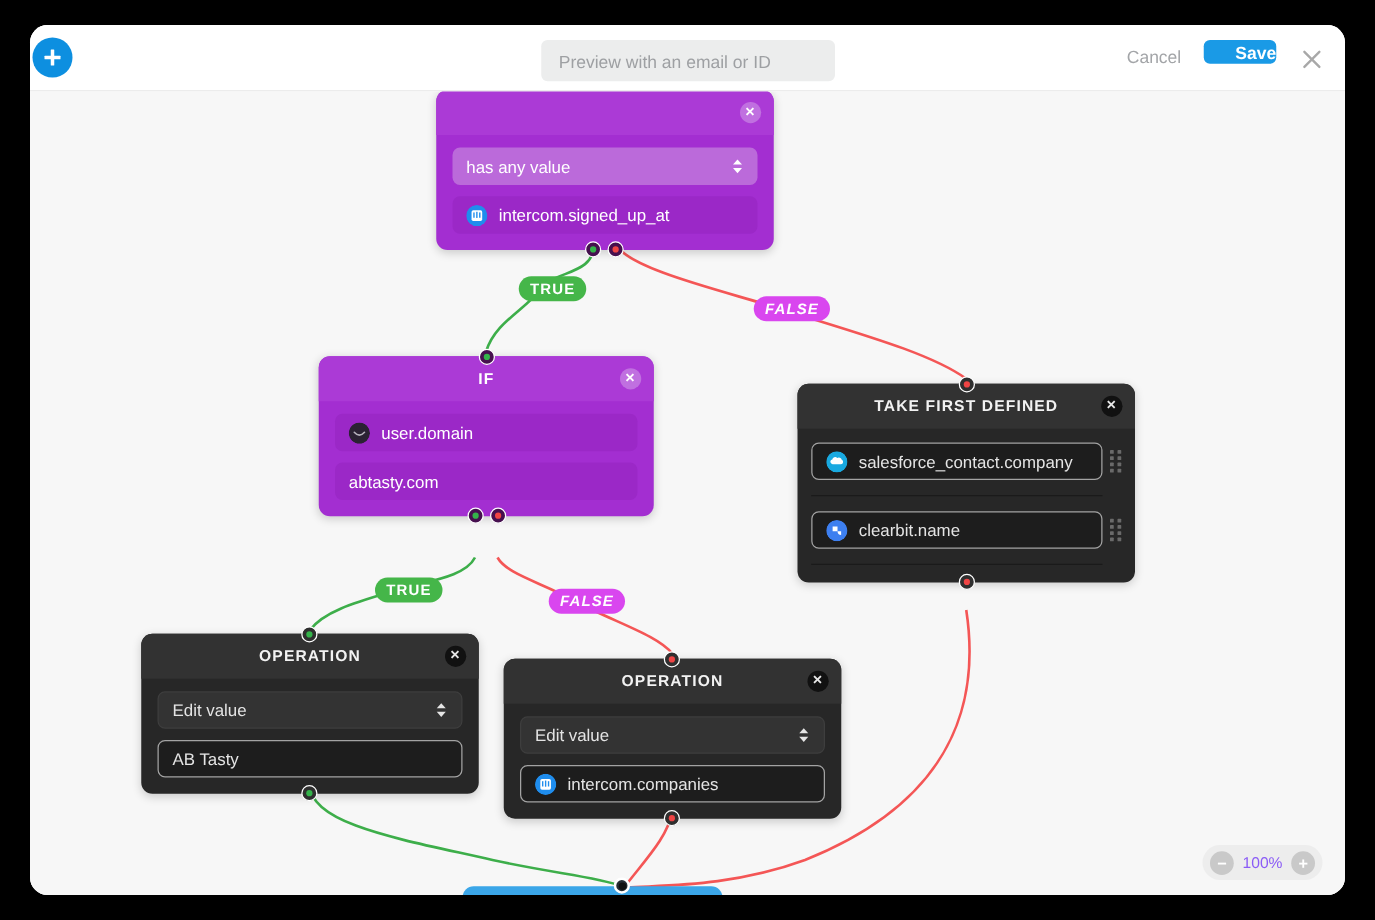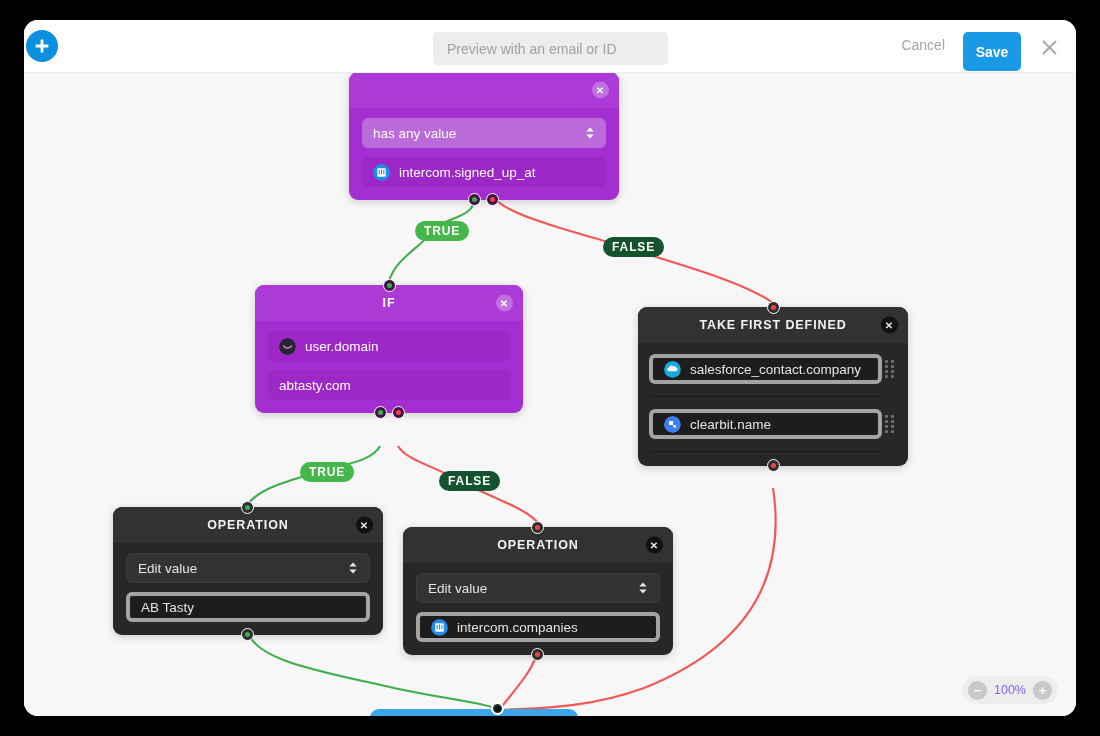--- a/index.html
+++ b/index.html
@@ -44,24 +44,25 @@
   }
   #preview-input::placeholder { color:#9ea0a3; }
   #cancel-btn {
     position:absolute; right: 131px; top: 17px;
     font-size: 14px; color: #a3a5a8; cursor:pointer;
     background:none; border:none;
     font-family:"Liberation Sans", sans-serif;
   }
   #save-btn {
     position:absolute; right: 55px; top: 12px;
-    width: 58px; height: 39px;
+    width: 58px; height: 19px;
     background:#1a9ae6; border:none; border-radius:5px;
     color:#fff; font-size:14px; font-weight:600; cursor:pointer;
     font-family:"Liberation Sans", sans-serif;
+    text-align:right;
   }
   #close-btn {
     position:absolute; right: 14px; top: 14px;
     width: 26px; height: 26px; cursor:pointer;
     display:flex; align-items:center; justify-content:center;
   }
   
   #canvas {
     position:absolute; left:0; top:53px;
     width:1052px; height: 643px;
@@ -99,21 +100,21 @@
   .node.dark .node-close  { background:#111; color:#e9e9e9; }
   .node.purple .node-close{ background:#c070e0; color:#fff; }
   
   .field {
     position:relative;
     height: 30px; border-radius: 6px;
     display:flex; align-items:center;
     padding: 0 11px; gap: 9px;
     font-size: 13.5px;
   }
-  .node.dark .field  { background:#1d1d1d; color:#e4e4e4; border:4px solid #a3a3a3; }
+  .node.dark .field  { background:#1d1d1d; color:#e4e4e4; border:1px solid #a3a3a3; }
   .node.purple .field{ background:#9b28c7; color:#ffffff; }
   .field.select { cursor:pointer; }
   .node.purple .field.select { background:#bb6ada; }
   .node.dark .field.select   { background:#333333; border:1px solid #3e3e3e; }
   .caret {
     position:absolute; right: 11px; top:50%; transform:translateY(-50%);
     display:flex; flex-direction:column; gap:2px; line-height:0;
   }
   .sep { height:1px; background:#1a1a1a; margin: 1px 0; }
   
@@ -144,21 +145,21 @@
   .port.dark-ring { background:#252c33; border:2px solid #fff; }
   .port.dark-ring i { background:#111; width:6px; height:6px;}
   
   .elabel {
     position:absolute; z-index: 22;
     padding: 3px 9px; border-radius: 10px;
     font-size: 12px; font-weight:700; letter-spacing:0.9px;
     color:#fff; white-space:nowrap;
   }
   .elabel.t { background:#45b649; }
-  .elabel.f { background:#14532d; }
+  .elabel.f { background:#d946ef;font-style:italic; }
   
   #output-node {
     position:absolute;
     width: 208px; height: 60px;
     border-radius: 9px 9px 0 0;
     background:#3ba6e8;
     z-index:10;
     display:flex; align-items:flex-start; justify-content:center;
     padding-top: 12px;
     color:#fff; font-size:12.5px; letter-spacing:0.9px; font-weight:600;

